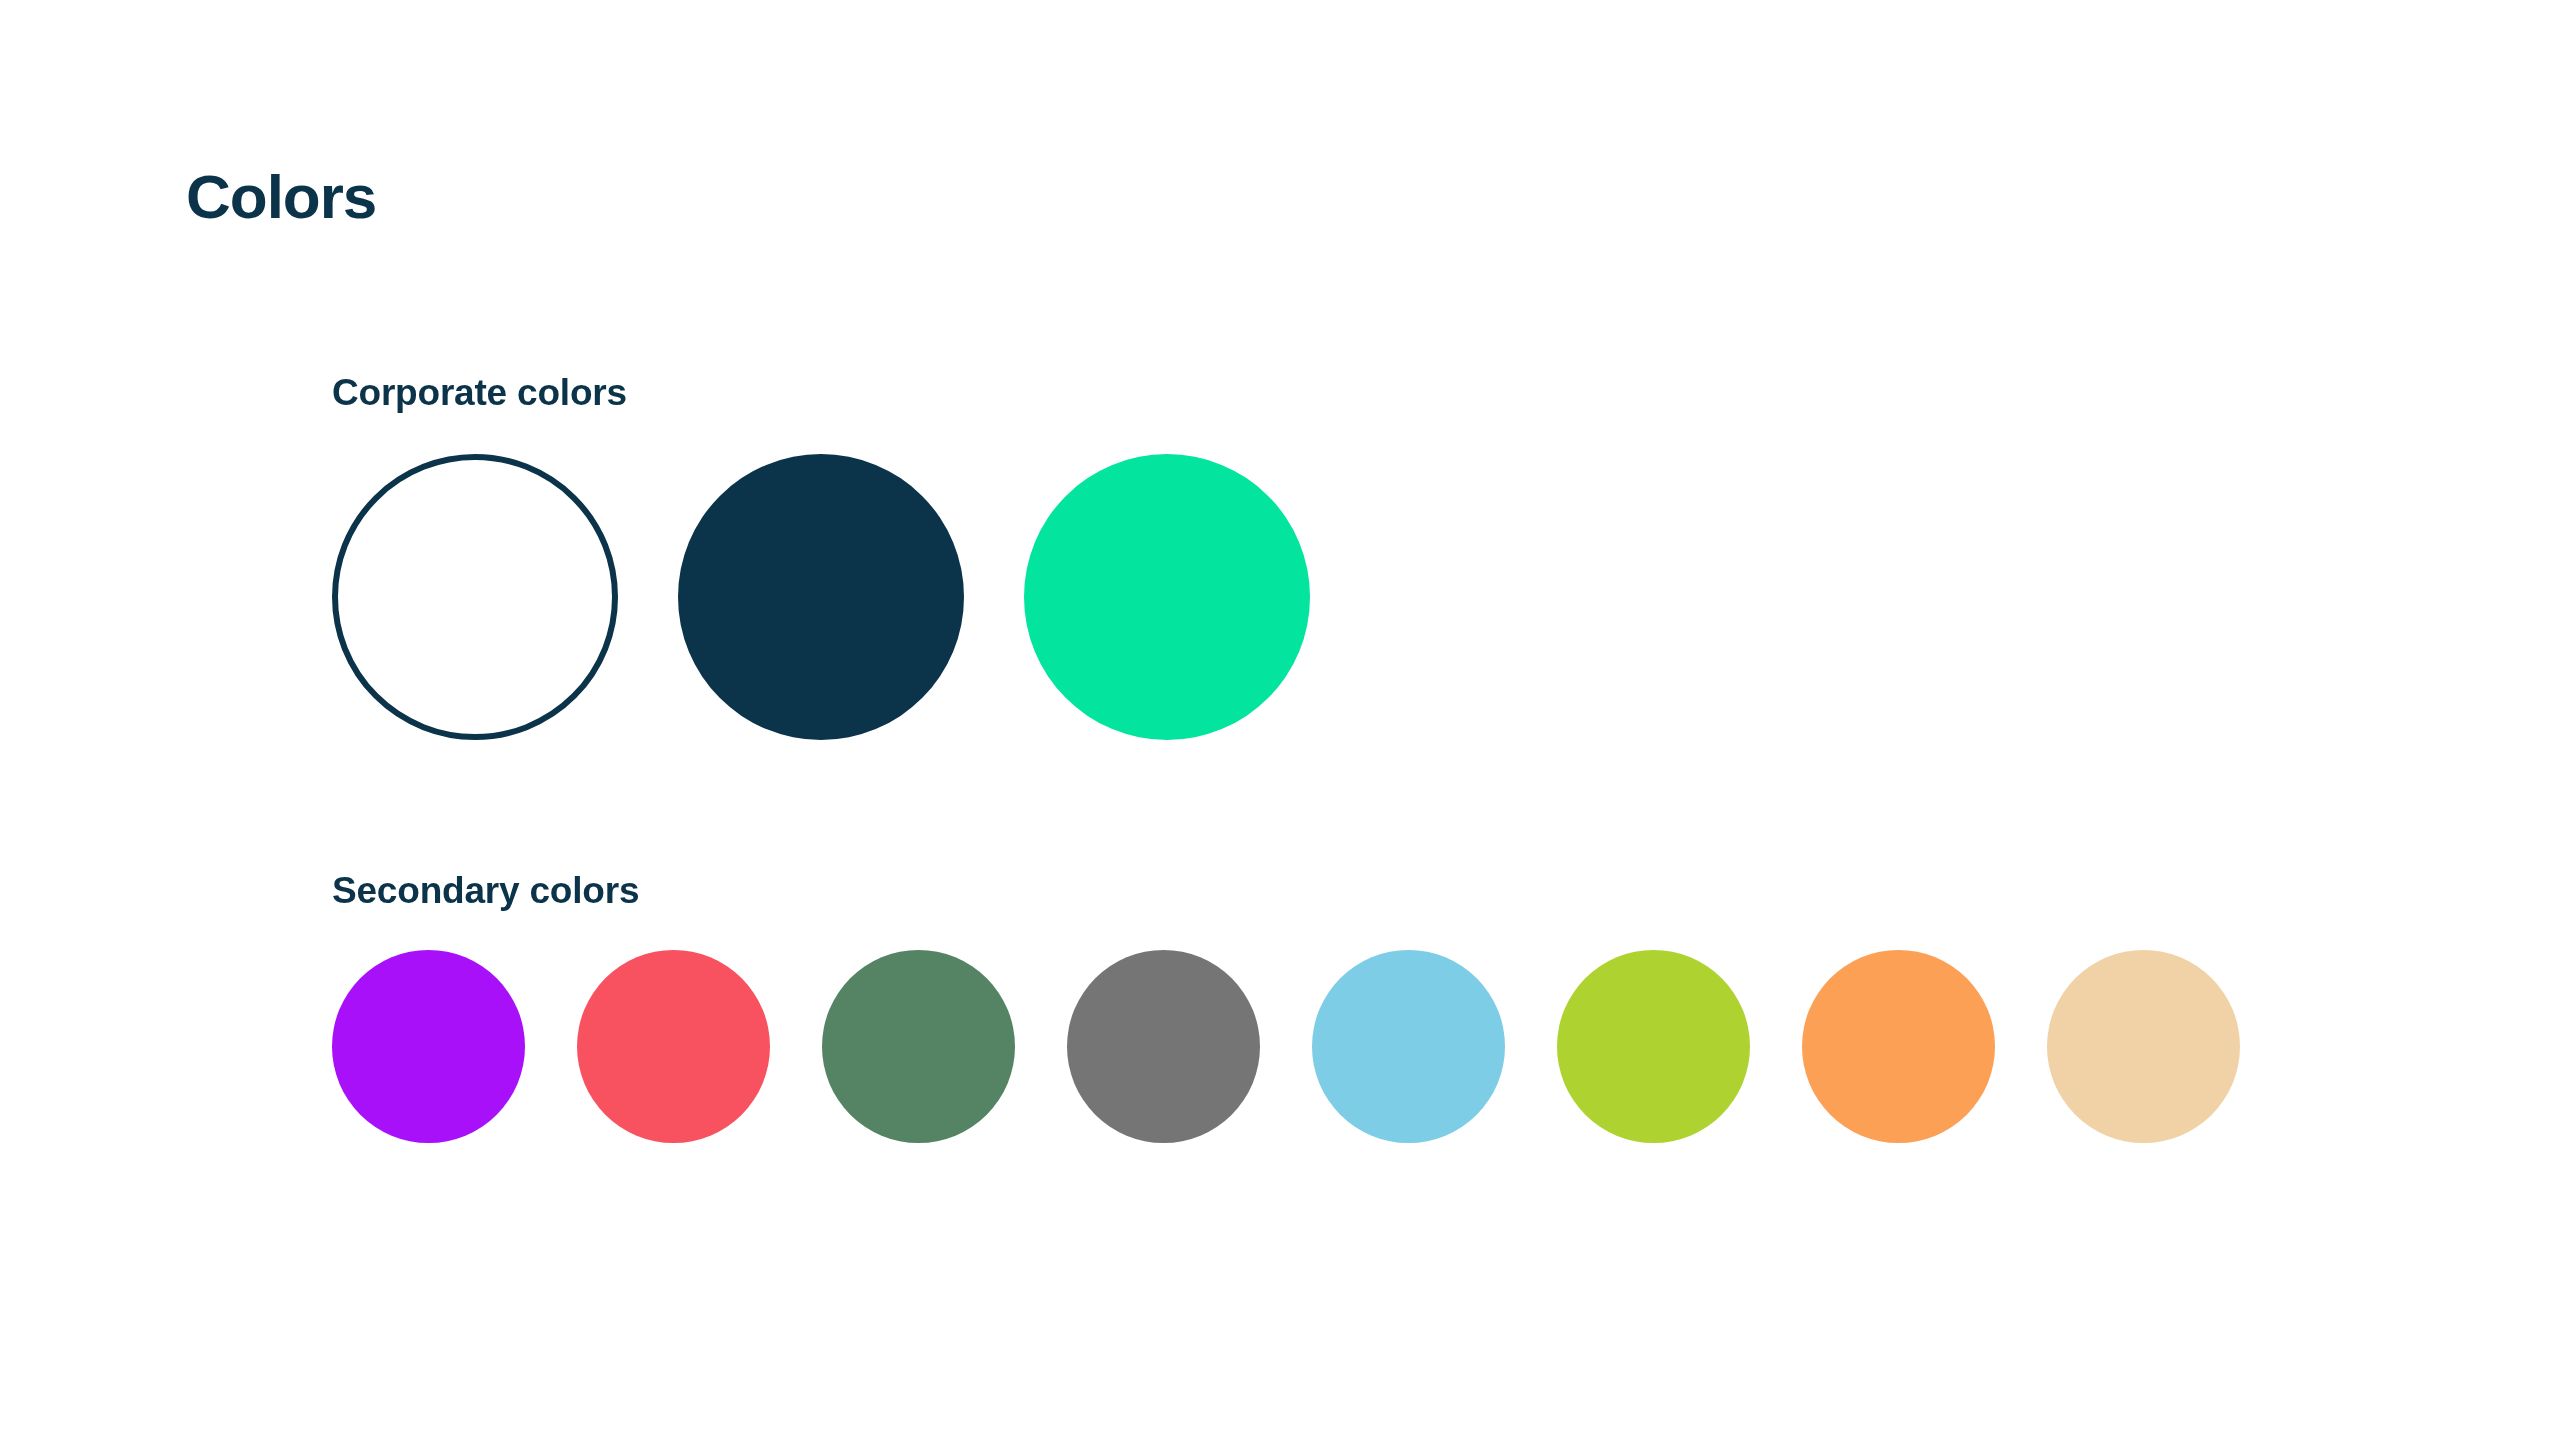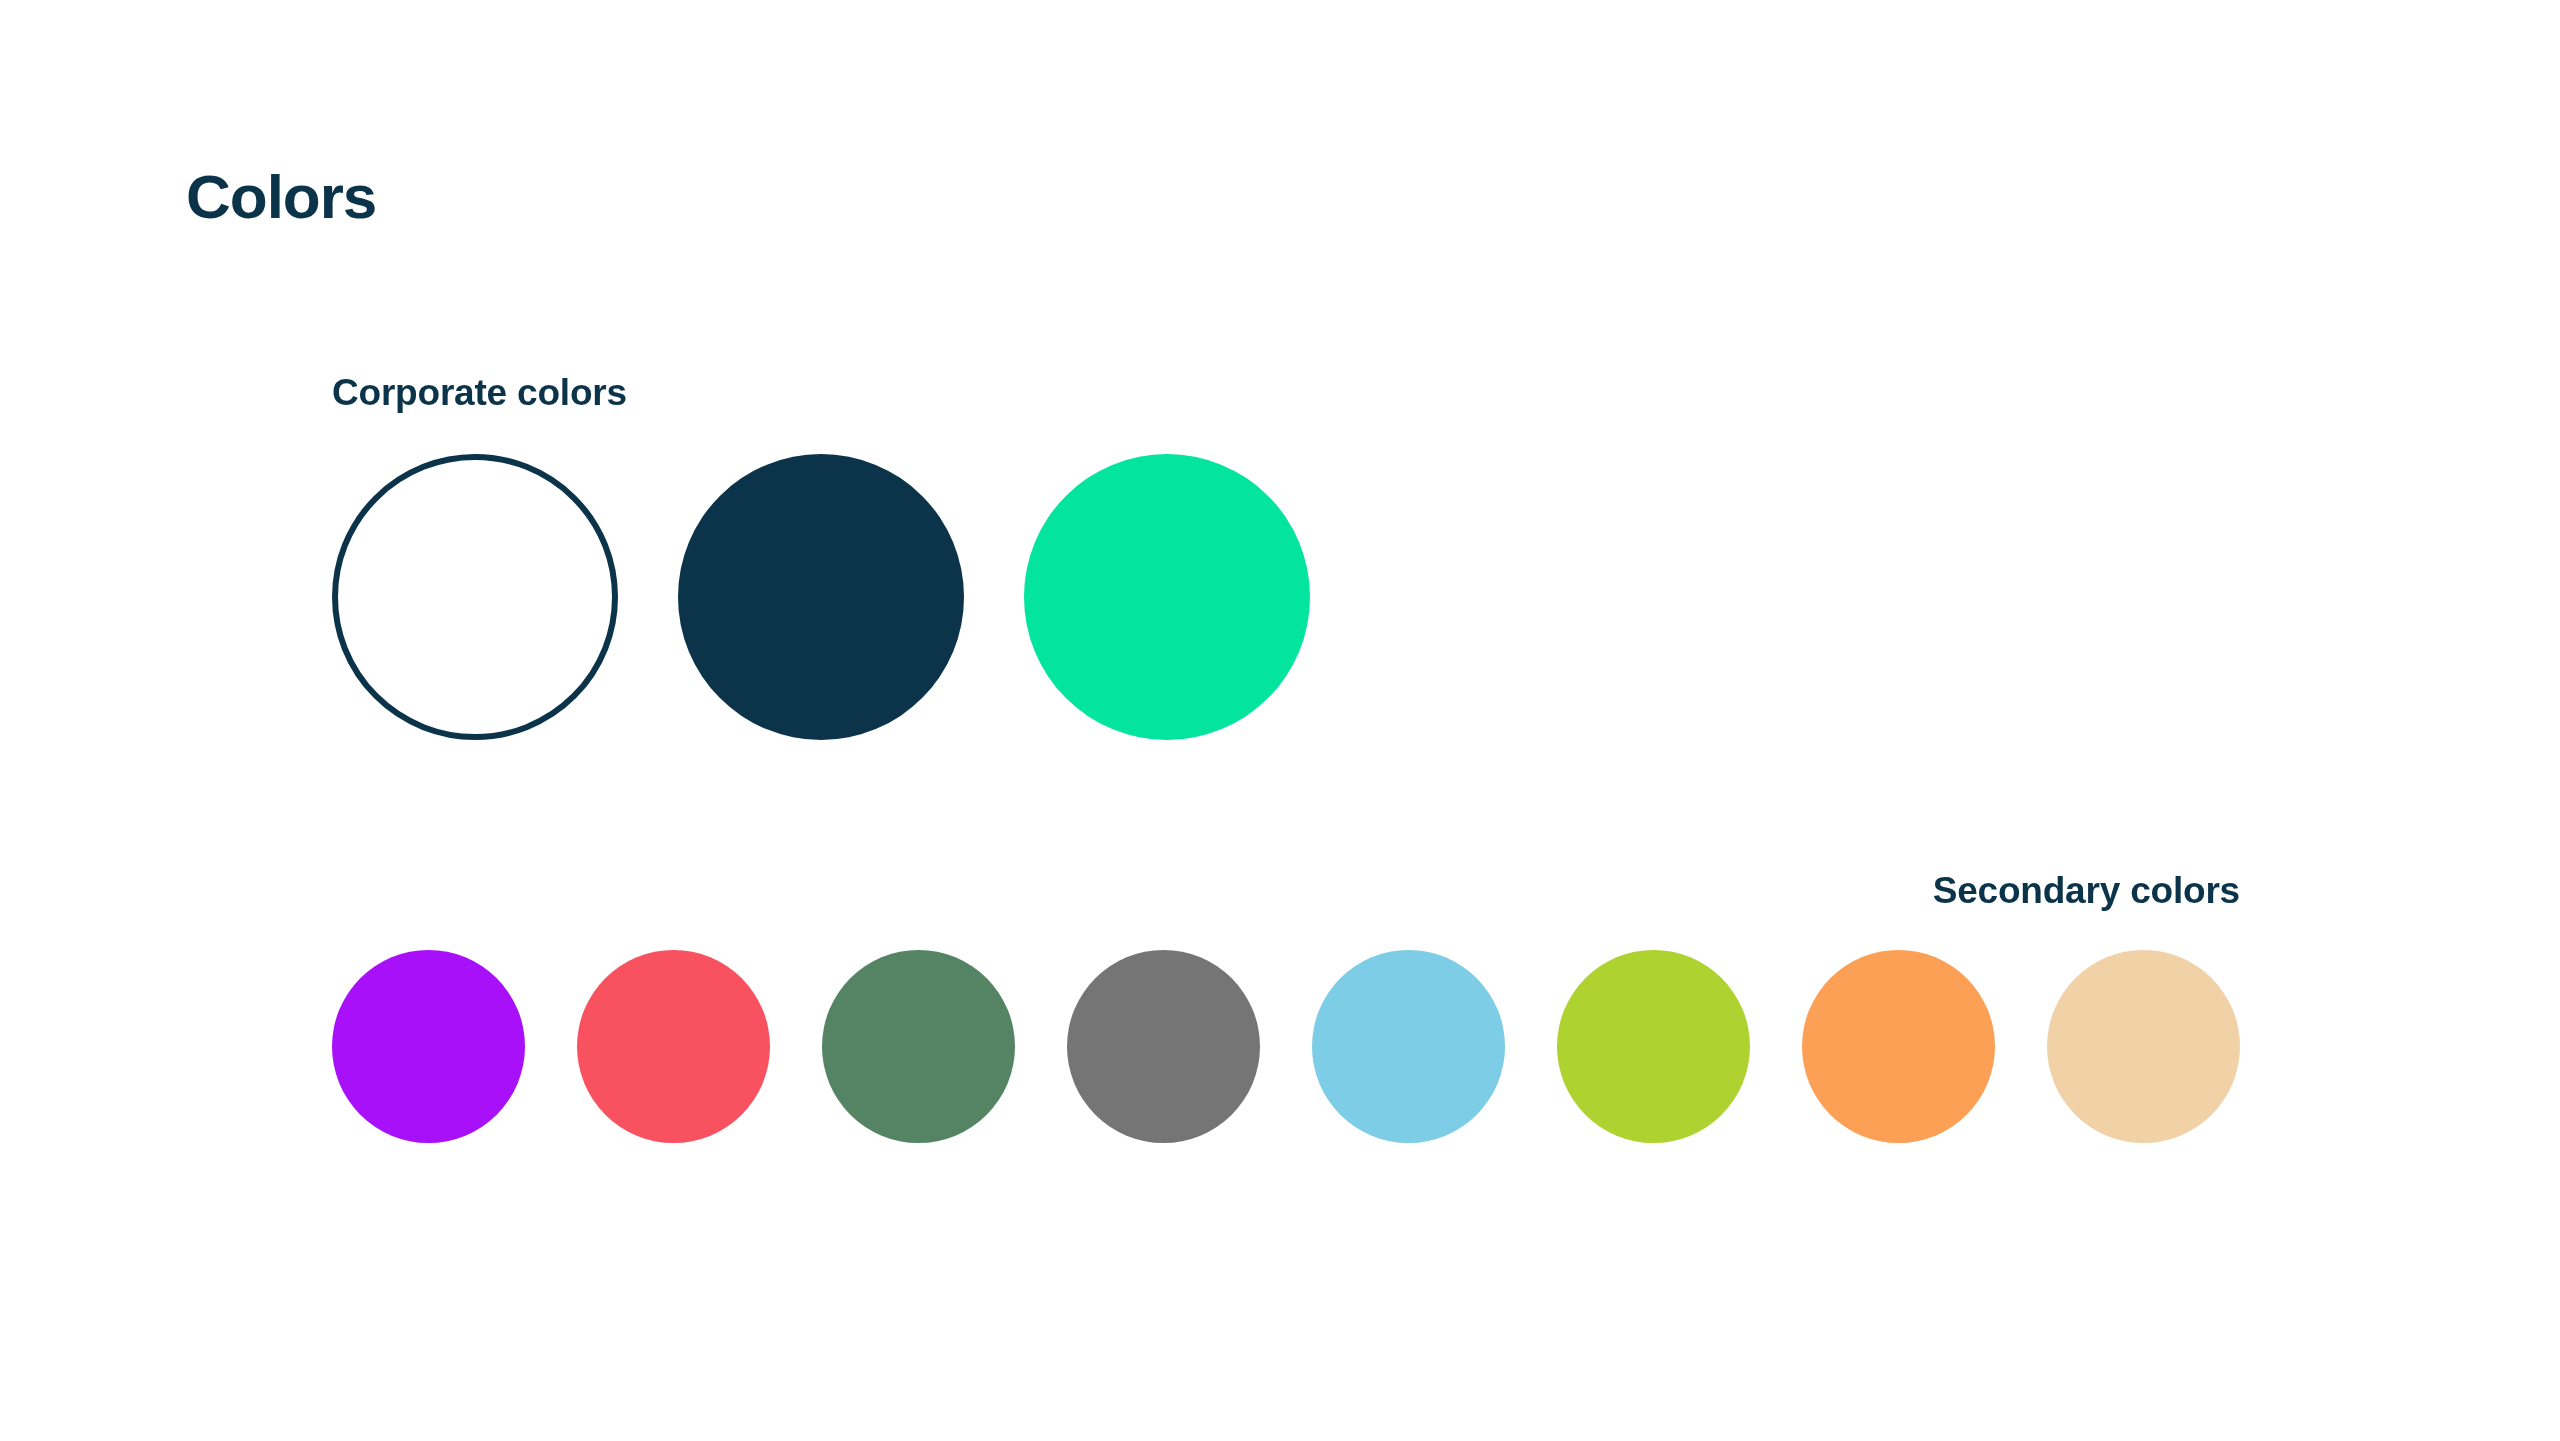--- a/index.html
+++ b/index.html
@@ -34,21 +34,21 @@
     color: #0B3349;
     white-space: nowrap;
   }
 
   
   .section {
     position: absolute;
     left: 332px;
   }
   .section-corporate { top: 374px; }
-  .section-secondary { top: 872px; text-align: right; }
+  .section-secondary { top: 872px; }
 
   .section-title {
     font-size: 37px;
     font-weight: 700;
     line-height: 1.0;
     letter-spacing: -0.2px;
     color: #0B3349;
     white-space: nowrap;
     margin: 0;
   }

